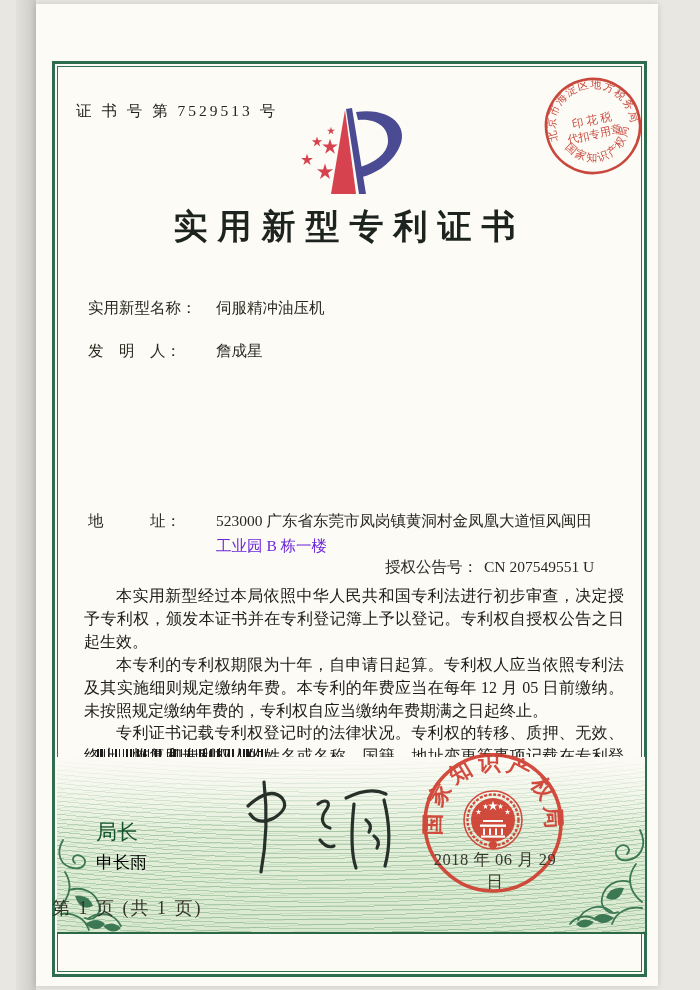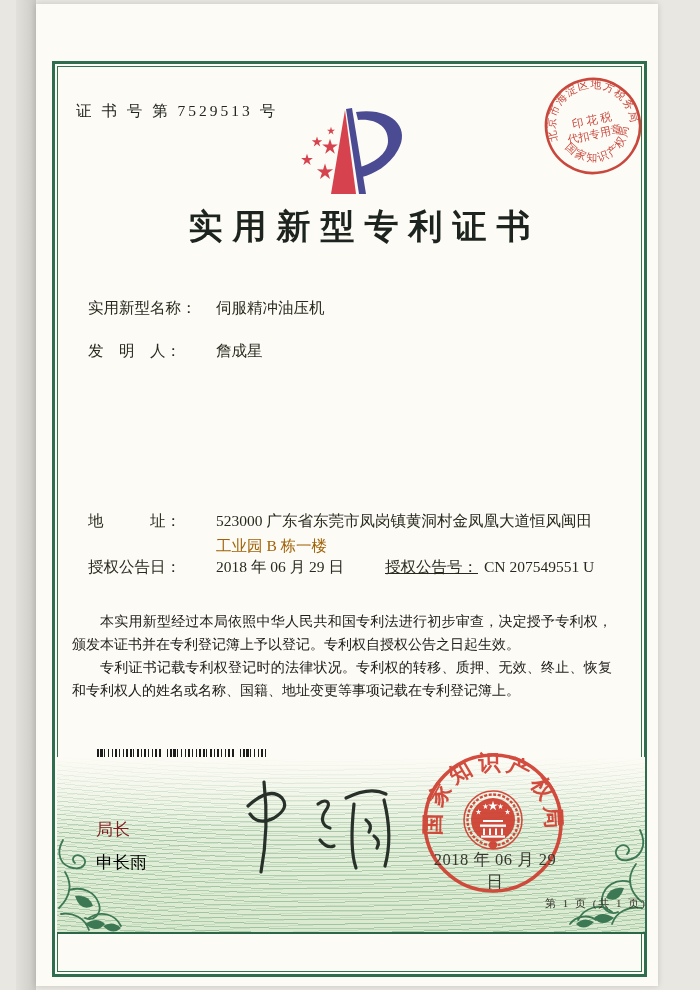--- a/index.html
+++ b/index.html
@@ -28,36 +28,35 @@
   }
   .cert-number{
     position:absolute; left:76px; top:101px;
     font-size:15.5px; color:#23271f; letter-spacing:3px;
   }
   .logo{ position:absolute; left:286px; top:106px; }
   .tax-stamp{ position:absolute; left:541px; top:74px; opacity:.92; }
   .title{
     position:absolute; left:52px; top:204px; width:595px;
     text-align:center; font-size:34px; font-weight:bold;
-    letter-spacing:10px; color:#1d241f;padding-left:15px;
+    letter-spacing:10px; color:#1d241f;
   }
   .field-row{
     position:absolute; left:88px; white-space:nowrap;
     font-size:15.5px; color:#29291f;
   }
   .field-label{ display:inline-block; width:122px; }
   .field-value{ margin-left:6px; }
-  .addr-line2{ position:absolute; left:216px; top:536px; font-size:15.5px; color:#a16207;}
+  .addr-line2{ position:absolute; left:216px; top:536px; font-size:15.5px; color:#6d28d9;}
   .grant-no{ position:absolute; left:385px; top:557px; white-space:nowrap; font-size:15.5px; color:#29291f;}
-  .grant-no .field-label{ width:auto;text-decoration:underline; }
+  .grant-no .field-label{ width:auto; }
   .paragraphs{
-    position:absolute; left:72px; top:585px; width:540px;
-    font-size:14px; line-height:22.9px; color:#20201a;
+    position:absolute; left:84px; top:585px; width:540px;
+    font-size:16px; line-height:22.9px; color:#20201a;
     text-align:justify;
-    margin-top:26px;
   }
   .paragraphs p{ margin:0; text-indent:2em; }
   .barcode{
     position:absolute; left:97px; top:749px; width:172px; height:15px;
     background:repeating-linear-gradient(90deg,
       #1d1d1d 0 1.6px, transparent 1.6px 3.4px,
       #1d1d1d 3.4px 5.6px, transparent 5.6px 7.2px,
       #1d1d1d 7.2px 8px, transparent 8px 11.2px,
       #1d1d1d 11.2px 12.4px, transparent 12.4px 14.6px);
   }
@@ -65,31 +64,31 @@
     position:absolute; left:57px; top:757px; width:588px; height:175px;
     border-bottom:2px solid #2c6847;
     background:
       linear-gradient(to bottom, #fcfbf5 0%, rgba(252,251,245,0) 42%),
       repeating-radial-gradient(circle at 45% -2600px,
         rgba(110,165,115,0) 0 3.4px, rgba(106,162,112,.42) 3.4px 4.4px),
       repeating-radial-gradient(circle at 60% 2900px,
         rgba(130,180,135,0) 0 5.2px, rgba(125,176,130,.22) 5.2px 6.2px),
       linear-gradient(#edf4e5,#d9e9cf);
   }
-  .director-title{ position:absolute; left:96px; top:818px; font-size:17px; color:#7f1d1d;}
+  .director-title{ position:absolute; left:96px; top:818px; font-size:21px; color:#14532d;}
   .director-name{ position:absolute; left:96px; top:851px; font-size:17px; color:#000000;}
   .signature{ position:absolute; left:220px; top:776px; }
   .seal{ position:absolute; left:420px; top:750px; opacity:.9; }
   .seal-date{
     position:absolute; left:425px; top:849px; width:140px; text-align:center;
     font-size:16.5px; color:#38382f; letter-spacing:.5px; z-index:7;
   }
   .footer{
-    position:absolute; left:52px; top:896px; width:595px; text-align:right;
-    font-size:11px; color:#33332a; letter-spacing:2px;
+    position:absolute; left:52px; top:896px; width:595px; text-align:left;
+    font-size:18px; color:#33332a; letter-spacing:2px;
   }
   .ornament{ position:absolute; }
   .orn-left{ left:55px; top:838px; }
   .orn-right{ left:566px; top:828px; }
 </style>
 </head>
 <body>
 
 <div class="scan">
   <div class="page-left-edge"></div>
@@ -138,29 +137,27 @@
   <div class="field-row" style="top:298px">
     <span class="field-label">实用新型名称：</span><span class="field-value">伺服精冲油压机</span>
   </div>
   <div class="field-row" style="top:341px">
     <span class="field-label">发　明　人：</span><span class="field-value">詹成星</span>
   </div>
   <div class="field-row" style="top:511px">
     <span class="field-label">地　　　址：</span><span class="field-value">523000 广东省东莞市凤岗镇黄洞村金凤凰大道恒风闽田</span>
   </div>
   <div class="addr-line2">工业园 B 栋一楼</div>
-  <div class="field-row" style="top:557px">
-    <span class="field-label">授权公告日：</span><span class="field-value">2018 年 06 月 29 日</span>
-  </div>
   <div class="grant-no">
     <span class="field-label">授权公告号：</span><span class="field-value">CN 207549551 U</span>
   </div>
 
   <div class="paragraphs">
     <p>本实用新型经过本局依照中华人民共和国专利法进行初步审查，决定授予专利权，颁发本证书并在专利登记簿上予以登记。专利权自授权公告之日起生效。</p>
+    <p>本专利的专利权期限为十年，自申请日起算。专利权人应当依照专利法及其实施细则规定缴纳年费。本专利的年费应当在每年 12 月 05 日前缴纳。未按照规定缴纳年费的，专利权自应当缴纳年费期满之日起终止。</p>
     <p>专利证书记载专利权登记时的法律状况。专利权的转移、质押、无效、终止、恢复和专利权人的姓名或名称、国籍、地址变更等事项记载在专利登记簿上。</p>
   </div>
 
   <div class="barcode"></div>
 
   <div class="guilloche"></div>
 
   <svg class="ornament orn-left" width="72" height="98" viewBox="0 0 72 98">
     <g stroke="#3c7853" stroke-width="1.8" fill="none" stroke-linecap="round">
       <path d="M8,2 C0,16 6,28 18,30 C30,32 34,22 26,18 C20,15 15,21 20,25"></path>

